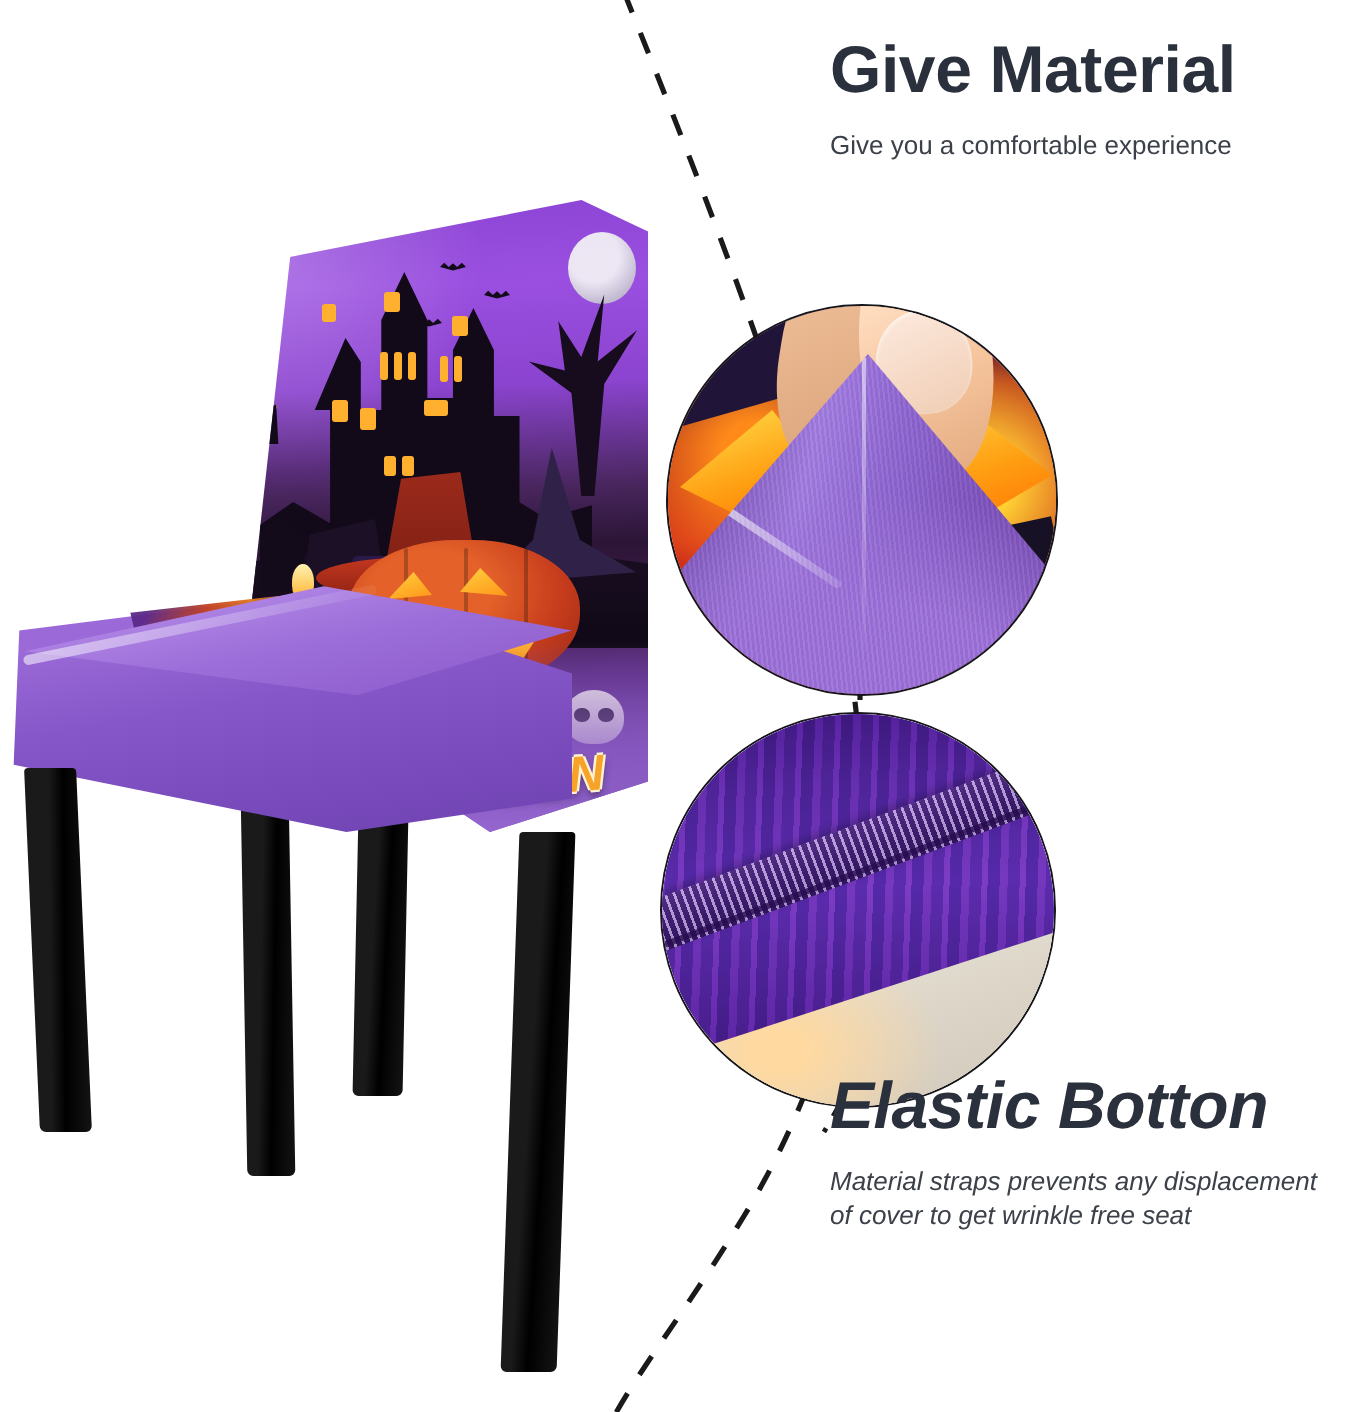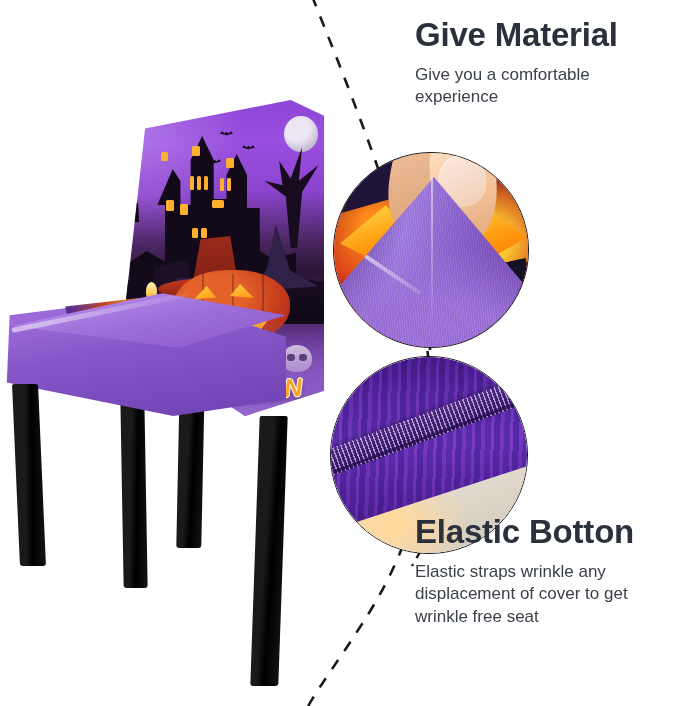--- a/index.html
+++ b/index.html
@@ -24,29 +24,29 @@
   .text-block{position:absolute;}
   .block-title{
     font-size:33px;
     font-weight:700;
     color:#2a303c;
     letter-spacing:-0.2px;
     line-height:1.05;
     white-space:nowrap;
   }
   .block-body{
-    font-size:17px;
+    font-size:13px;
     font-weight:400;
     color:#3c4149;
     line-height:1.32;
     margin-top:11px;
     max-width:252px;
   }
   #soft-material-block{left:415px;top:18px;}
-  #elastic-bottom-block{left:415px;top:515px;}
+  #elastic-bottom-block{left:415px;top:536px;font-style:italic;}
 
   
   .detail-circle{
     position:absolute;
     border-radius:50%;
     overflow:hidden;
     border:1.4px solid #15151a;
     box-sizing:border-box;
   }
   #detail-circle-soft{left:333px;top:152px;width:196px;height:196px;}
@@ -509,16 +509,16 @@
       <div class="purple-skirt">
         <div class="skirt-folds"></div>
       </div>
       <div class="elastic-band"></div>
       <div class="band-edge"></div>
     </div>
   </div>
 
   <div class="text-block" id="elastic-bottom-block">
     <div class="block-title">Elastic Botton</div>
-    <div class="block-body">Elastic straps wrinkle any displacement of cover to get wrinkle free seat</div>
+    <div class="block-body">Material straps prevents any displacement of cover to get wrinkle free seat</div>
   </div>
 
 </div>
 
 </body></html>

